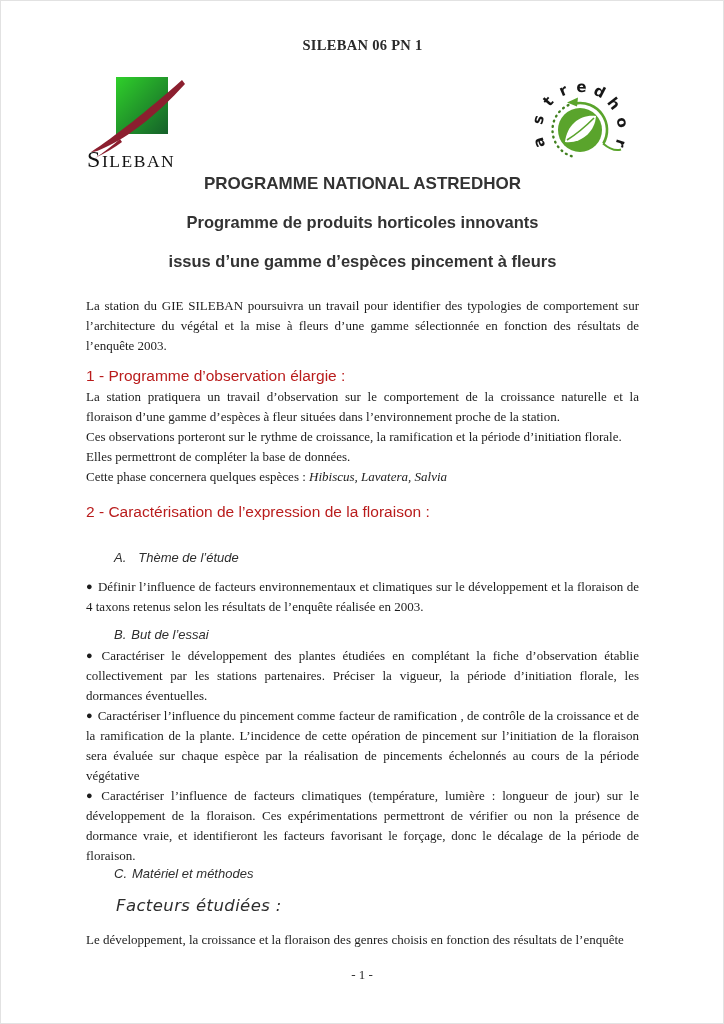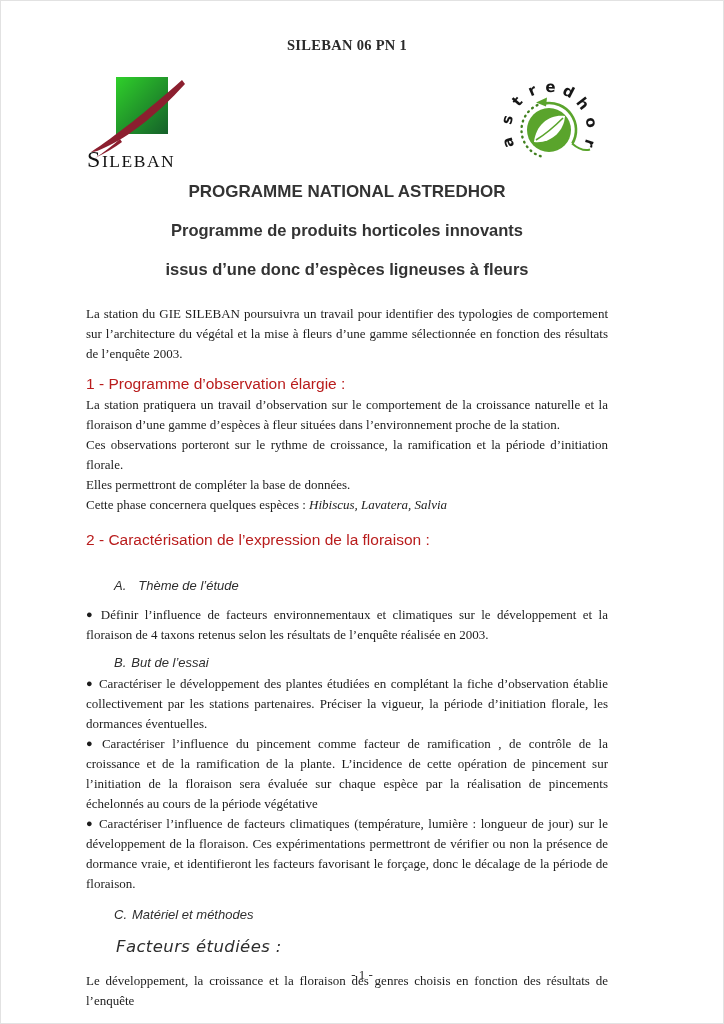--- a/index.html
+++ b/index.html
@@ -3,21 +3,21 @@
 <meta charset="utf-8">
 <style>
   * { margin: 0; padding: 0; box-sizing: border-box; }
   html, body { background: #888; }
   .page {
     width: 724px; height: 1024px;
     margin: 0 auto;
     background: #ffffff;
     border: 1px solid #e2e2e2;
     position: relative;
-    padding: 36px 115px 0 85px;
+    padding: 36px 84px 0 85px;
     font-family: "Liberation Serif", serif;
     color: #1c1c1c;
     overflow: hidden;
   }
   .doc-header {
     text-align: center;
     font-family: "Liberation Serif", serif;
     font-weight: bold;
     font-size: 14.5px;
     color: #2a2a2a;
@@ -29,21 +29,21 @@
     display: flex;
     justify-content: space-between;
     align-items: flex-start;
   }
   .title-block {
     text-align: center;
     font-family: "Liberation Sans", sans-serif;
     font-weight: bold;
     color: #333;
   }
-  .title-1 { font-size: 17px; margin-top: 8px; }
+  .title-1 { font-size: 17px; }
   .title-2 { font-size: 16.5px; margin-top: 19px; }
   .title-3 { font-size: 16.5px; margin-top: 20px; }
   .body-p {
     font-size: 13px;
     line-height: 20px;
     text-align: justify;
     color: #1c1c1c;
   }
   .intro { margin-top: 25px; }
   .sec-heading {
@@ -58,21 +58,21 @@
     font-family: "Liberation Sans", sans-serif;
     font-style: italic;
     font-size: 13px;
     color: #2e2e2e;
     margin-left: 28px;
   }
   .sub-a { margin-bottom: 12px; }
   .sub-a .sub-label { margin-right: 12px; }
   .sub-b { margin-top: 10px; margin-bottom: 4px; }
   .sub-b .sub-label, .sub-c .sub-label { margin-right: 5px; }
-  .sub-c { margin-top: 13px; }
+  .sub-c { }
   .bullet-p .dot {
     font-size: 11px;
     margin-right: 5px;
     position: relative;
     top: -1px;
   }
   .species { font-style: italic; }
   .factors-heading {
     font-family: "DejaVu Sans", sans-serif;
     font-style: italic;
@@ -141,21 +141,21 @@
         <text transform="translate(86.9,32.6) rotate(52)">h</text>
         <text transform="translate(94.4,49.4) rotate(80)">o</text>
         <text transform="translate(93.1,67.7) rotate(108)">r</text>
       </g>
     </svg>
   </div>
 
   <div class="title-block">
     <div class="title-1">PROGRAMME NATIONAL ASTREDHOR</div>
     <div class="title-2">Programme de produits horticoles innovants</div>
-    <div class="title-3">issus d’une donc d’espèces ligneuses à fleurs</div>
+    <div class="title-3">issus d’une gamme d’espèces pincement à fleurs</div>
   </div>
 
   <p class="body-p intro">La station du GIE SILEBAN poursuivra un travail pour identifier des typologies de comportement sur l’architecture du végétal et la mise à fleurs d’une gamme sélectionnée en fonction des résultats de l’enquête 2003.</p>
 
   <div class="sec-heading sec-heading-1">1 - Programme d’observation élargie :</div>
   <p class="body-p">La station pratiquera un travail d’observation sur le comportement de la croissance naturelle et la floraison d’une gamme d’espèces à fleur situées dans l’environnement proche de la station.</p>
   <p class="body-p">Ces observations porteront sur le rythme de croissance, la ramification et la période d’initiation florale.</p>
   <p class="body-p">Elles permettront de compléter la base de données.</p>
   <p class="body-p"><span>Cette phase concernera quelques espèces : </span><span class="species">Hibiscus, Lavatera, Salvia</span></p>
 

